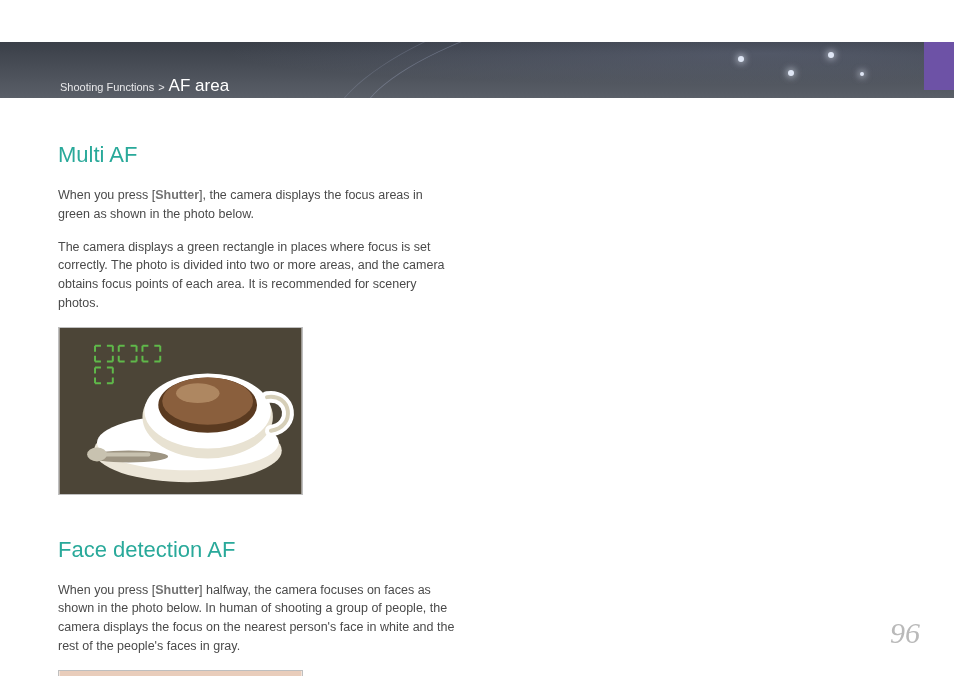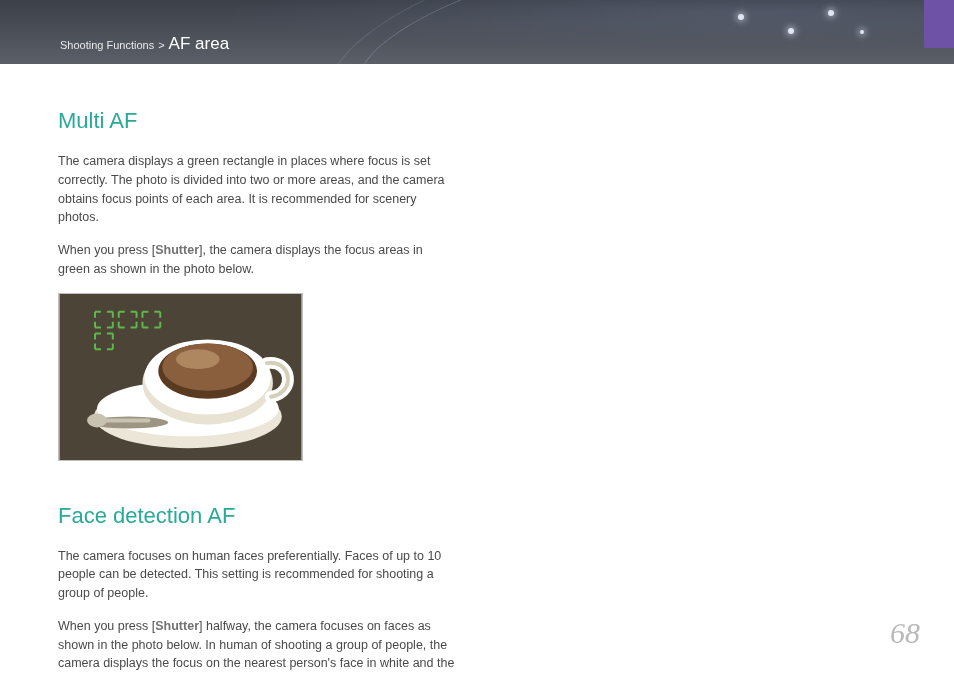--- a/index.html
+++ b/index.html
@@ -6,24 +6,25 @@
 body {
   width: 954px;
   height: 676px;
   font-family: Arial, Helvetica, sans-serif;
   background: #ffffff;
   position: relative;
   overflow: hidden;
 }
 .header-band {
   width: 100%;
-  height: 64px;
+  height: 56px;
   background: linear-gradient(to bottom, #3a3f48 0%, #4a4f58 50%, #5a5f68 100%);
   position: relative;
   overflow: hidden;
+  margin-top: 42px;
 }
 .header-overlay {
   position: absolute;
   top: 0; right: 0; bottom: 0; left: 0;
   background: radial-gradient(ellipse at 80% 20%, rgba(150,160,200,0.2) 0%, transparent 50%);
 }
 .header-curve {
   position: absolute;
   top: -60px;
   right: -100px;
@@ -124,24 +125,24 @@
   <div class="breadcrumb">
     <span>Shooting Functions</span>
     <span>&gt;</span>
     <span class="section-title">AF area</span>
   </div>
 </div>
 
 <div class="content">
   <div class="col">
     <h2>Multi AF</h2>
-    <p>The camera displays a green rectangle in places where focus is set correctly. The photo is divided into two or more areas, and the camera obtains focus points of each area. It is recommended for scenery photos.</p>
     <p>
       <span>When you press [</span><span class="strong">Shutter</span><span>], the camera displays the focus areas in green as shown in the photo below.</span>
     </p>
+    <p>The camera displays a green rectangle in places where focus is set correctly. The photo is divided into two or more areas, and the camera obtains focus points of each area. It is recommended for scenery photos.</p>
     <svg class="illus" width="245" height="168" viewBox="0 0 245 168">
       <rect x="0" y="0" width="245" height="168" fill="#4c4537"></rect>
       <ellipse cx="130" cy="124" rx="95" ry="32" fill="#ece6d8"></ellipse>
       <ellipse cx="130" cy="116" rx="92" ry="28" fill="#ffffff"></ellipse>
       <ellipse cx="70" cy="130" rx="40" ry="6" fill="#9d9482"></ellipse>
       <rect x="40" y="126" width="52" height="4" rx="2" fill="#c8c2b0"></rect>
       <ellipse cx="38" cy="128" rx="10" ry="7" fill="#c8c2b0"></ellipse>
       <ellipse cx="150" cy="90" rx="66" ry="42" fill="#e8e2d2"></ellipse>
       <ellipse cx="150" cy="84" rx="64" ry="38" fill="#ffffff"></ellipse>
       <ellipse cx="150" cy="78" rx="50" ry="28" fill="#5a3a20"></ellipse>
@@ -153,21 +154,20 @@
         <path d="M 36 18 h6 M 36 18 v6 M 54 18 h-6 M 54 18 v6 M 36 34 h6 M 36 34 v-6 M 54 34 h-6 M 54 34 v-6"></path>
         <path d="M 60 18 h6 M 60 18 v6 M 78 18 h-6 M 78 18 v6 M 60 34 h6 M 60 34 v-6 M 78 34 h-6 M 78 34 v-6"></path>
         <path d="M 84 18 h6 M 84 18 v6 M 102 18 h-6 M 102 18 v6 M 84 34 h6 M 84 34 v-6 M 102 34 h-6 M 102 34 v-6"></path>
         <path d="M 36 40 h6 M 36 40 v6 M 54 40 h-6 M 54 40 v6 M 36 56 h6 M 36 56 v-6 M 54 56 h-6 M 54 56 v-6"></path>
       </g>
     </svg>
   </div>
 
   <div class="col">
     <h2>Face detection AF</h2>
-    <p>The camera focuses on human faces preferentially. Faces of up to 10 people can be detected. This setting is recommended for shooting a group of people.</p>
     <p>
       <span>When you press [</span><span class="strong">Shutter</span><span>] halfway, the camera focuses on faces as shown in the photo below. In human of shooting a group of people, the camera displays the focus on the nearest person's face in white and the rest of the people's faces in gray.</span>
     </p>
     <svg class="illus" width="245" height="168" viewBox="0 0 245 168">
       <rect x="0" y="0" width="245" height="168" fill="#e9cdbb"></rect>
       <g fill="#1a140e">
         <ellipse cx="50" cy="52" rx="17" ry="20"></ellipse>
         <path d="M 12 168 L 12 120 C 12 95 28 78 50 78 C 72 78 90 95 90 120 L 90 168 Z"></path>
         <path d="M 6 108 C 0 128 4 150 14 160 L 22 140 Z"></path>
       </g>
@@ -181,13 +181,13 @@
         <path d="M 166 168 C 166 128 180 100 200 100 C 220 100 236 128 236 168 Z"></path>
         <path d="M 182 70 C 176 48 190 40 200 40 C 214 40 224 52 220 74 C 224 90 222 110 216 120 L 210 102 C 206 92 196 92 192 102 L 186 118 C 180 106 178 88 182 70 Z"></path>
       </g>
       <rect x="36" y="36" width="30" height="32" fill="none" stroke="#8a8a8a" stroke-width="2"></rect>
       <rect x="108" y="40" width="40" height="42" fill="none" stroke="#ffffff" stroke-width="2.5"></rect>
       <rect x="186" y="50" width="30" height="32" fill="none" stroke="#8a8a8a" stroke-width="2"></rect>
     </svg>
   </div>
 </div>
 
-<div class="page-num">68</div>
+<div class="page-num">96</div>
 
 </body></html>

